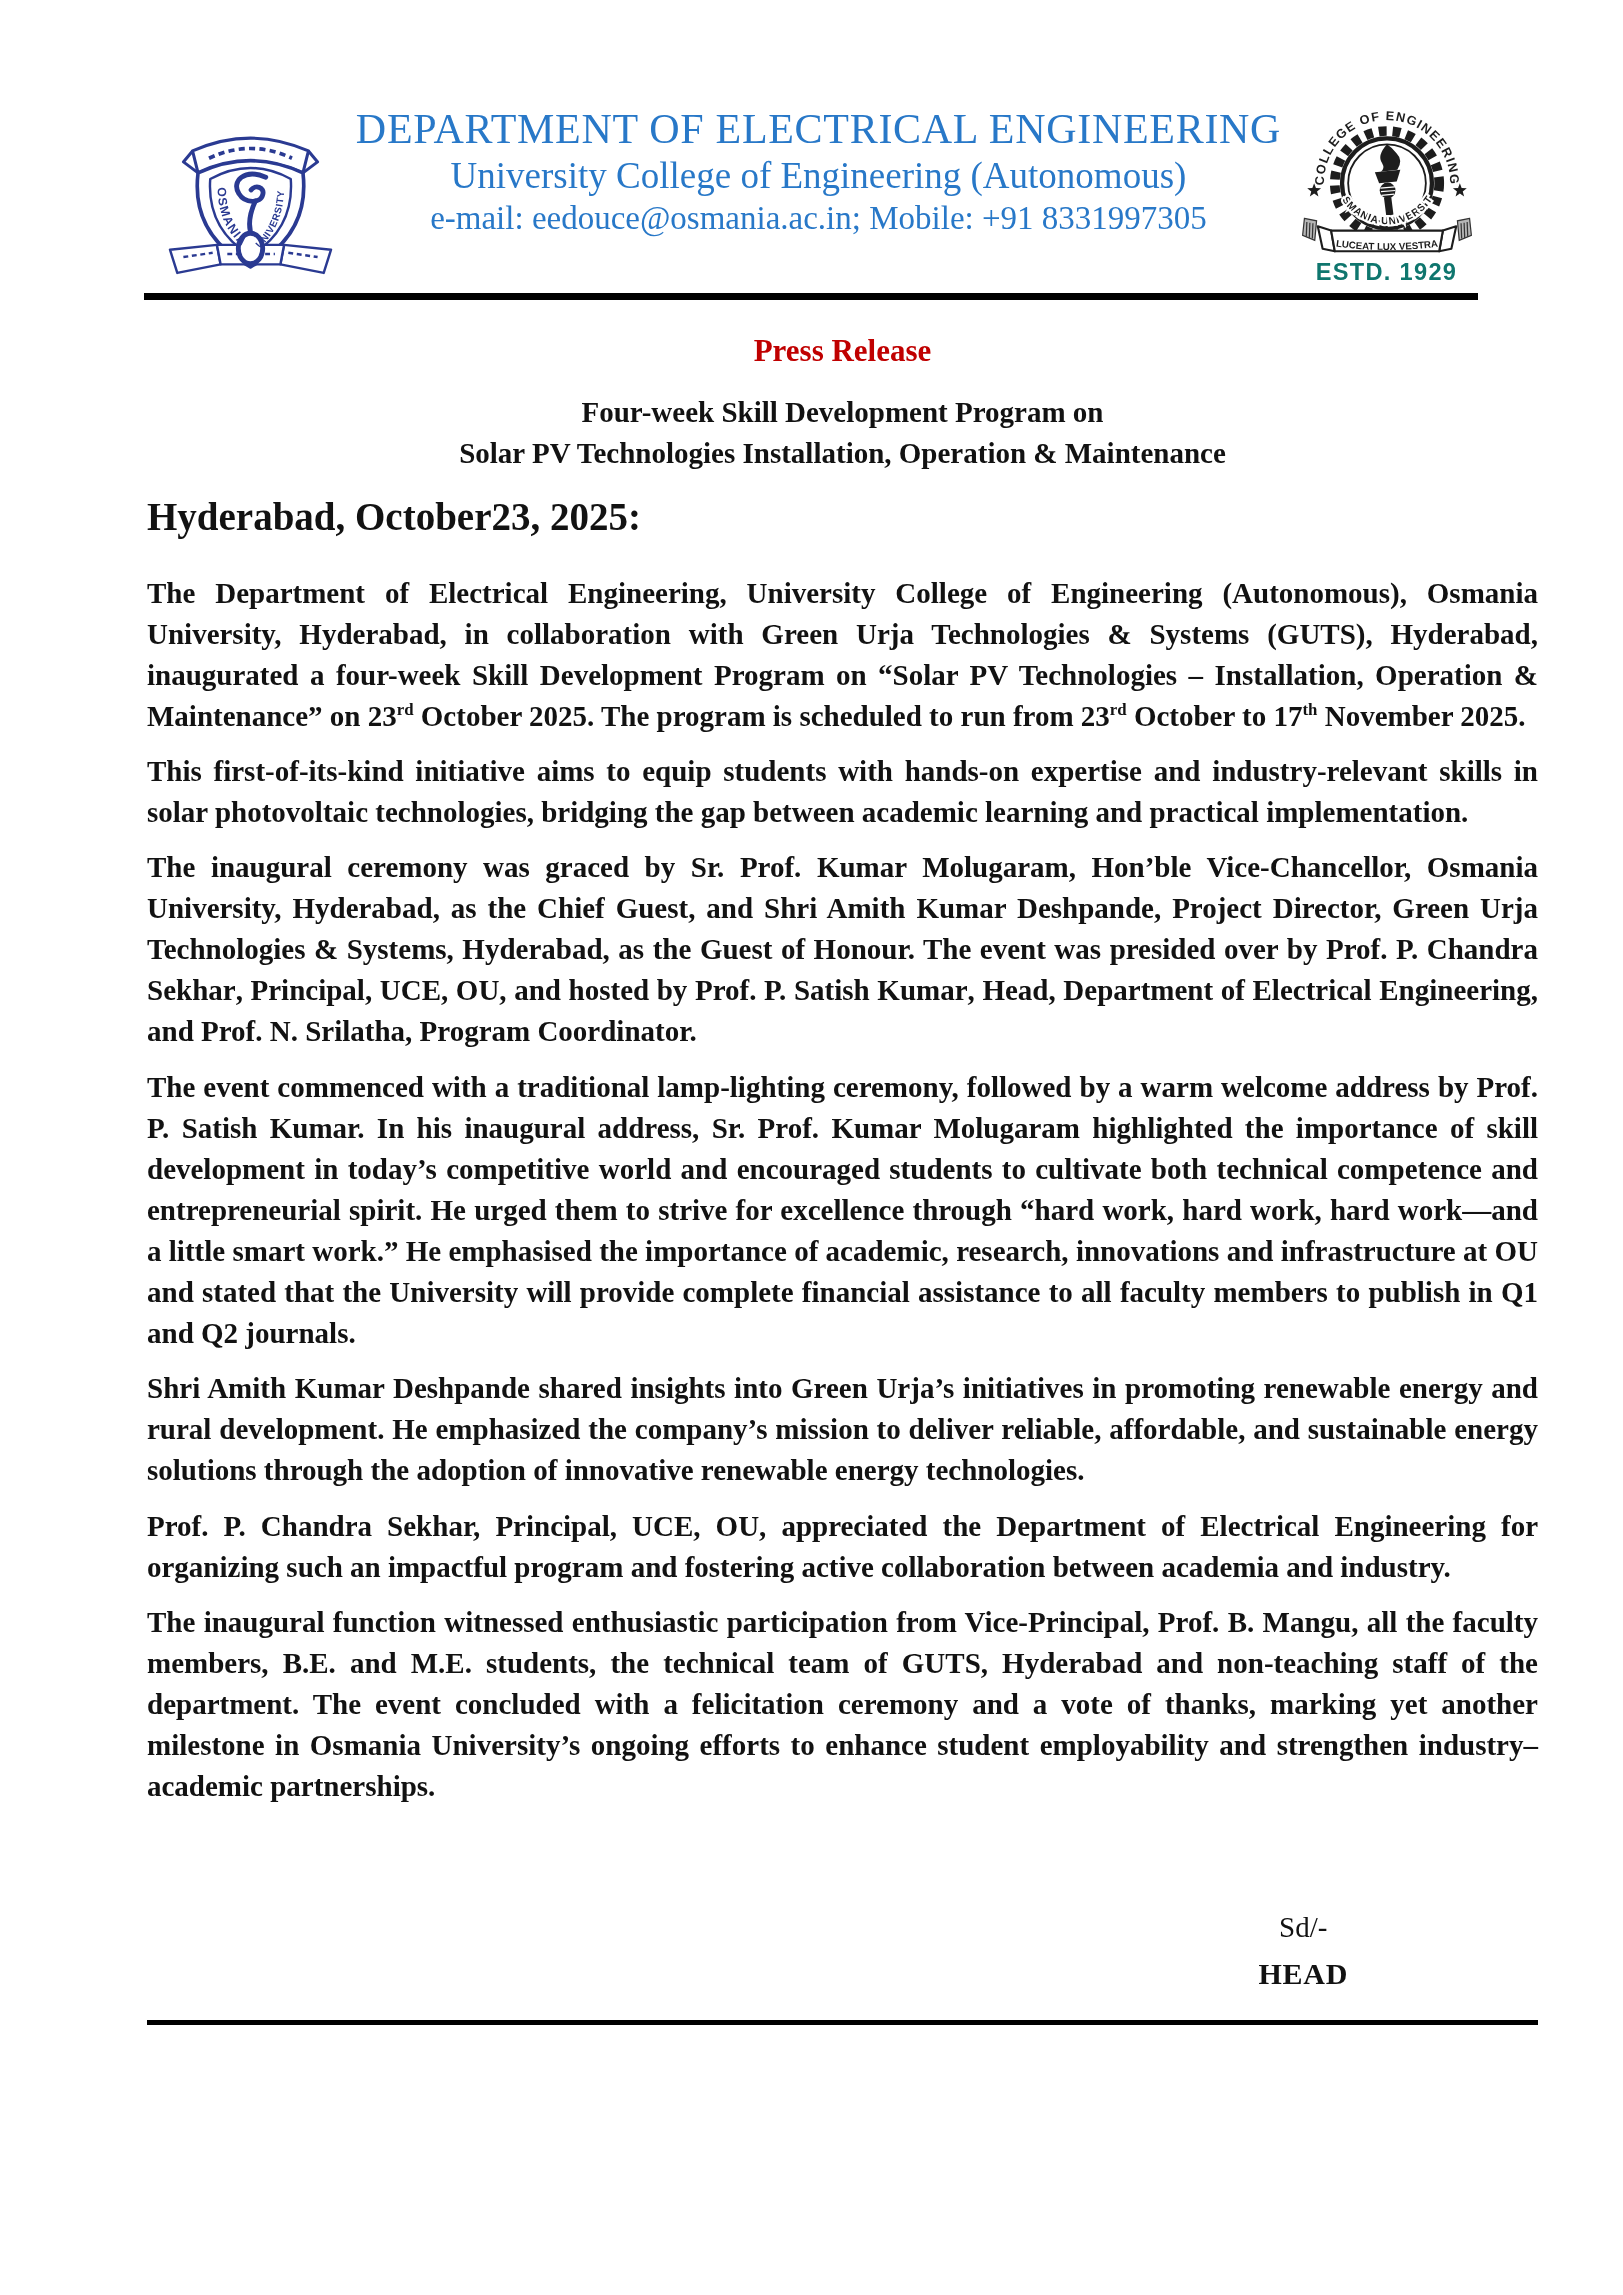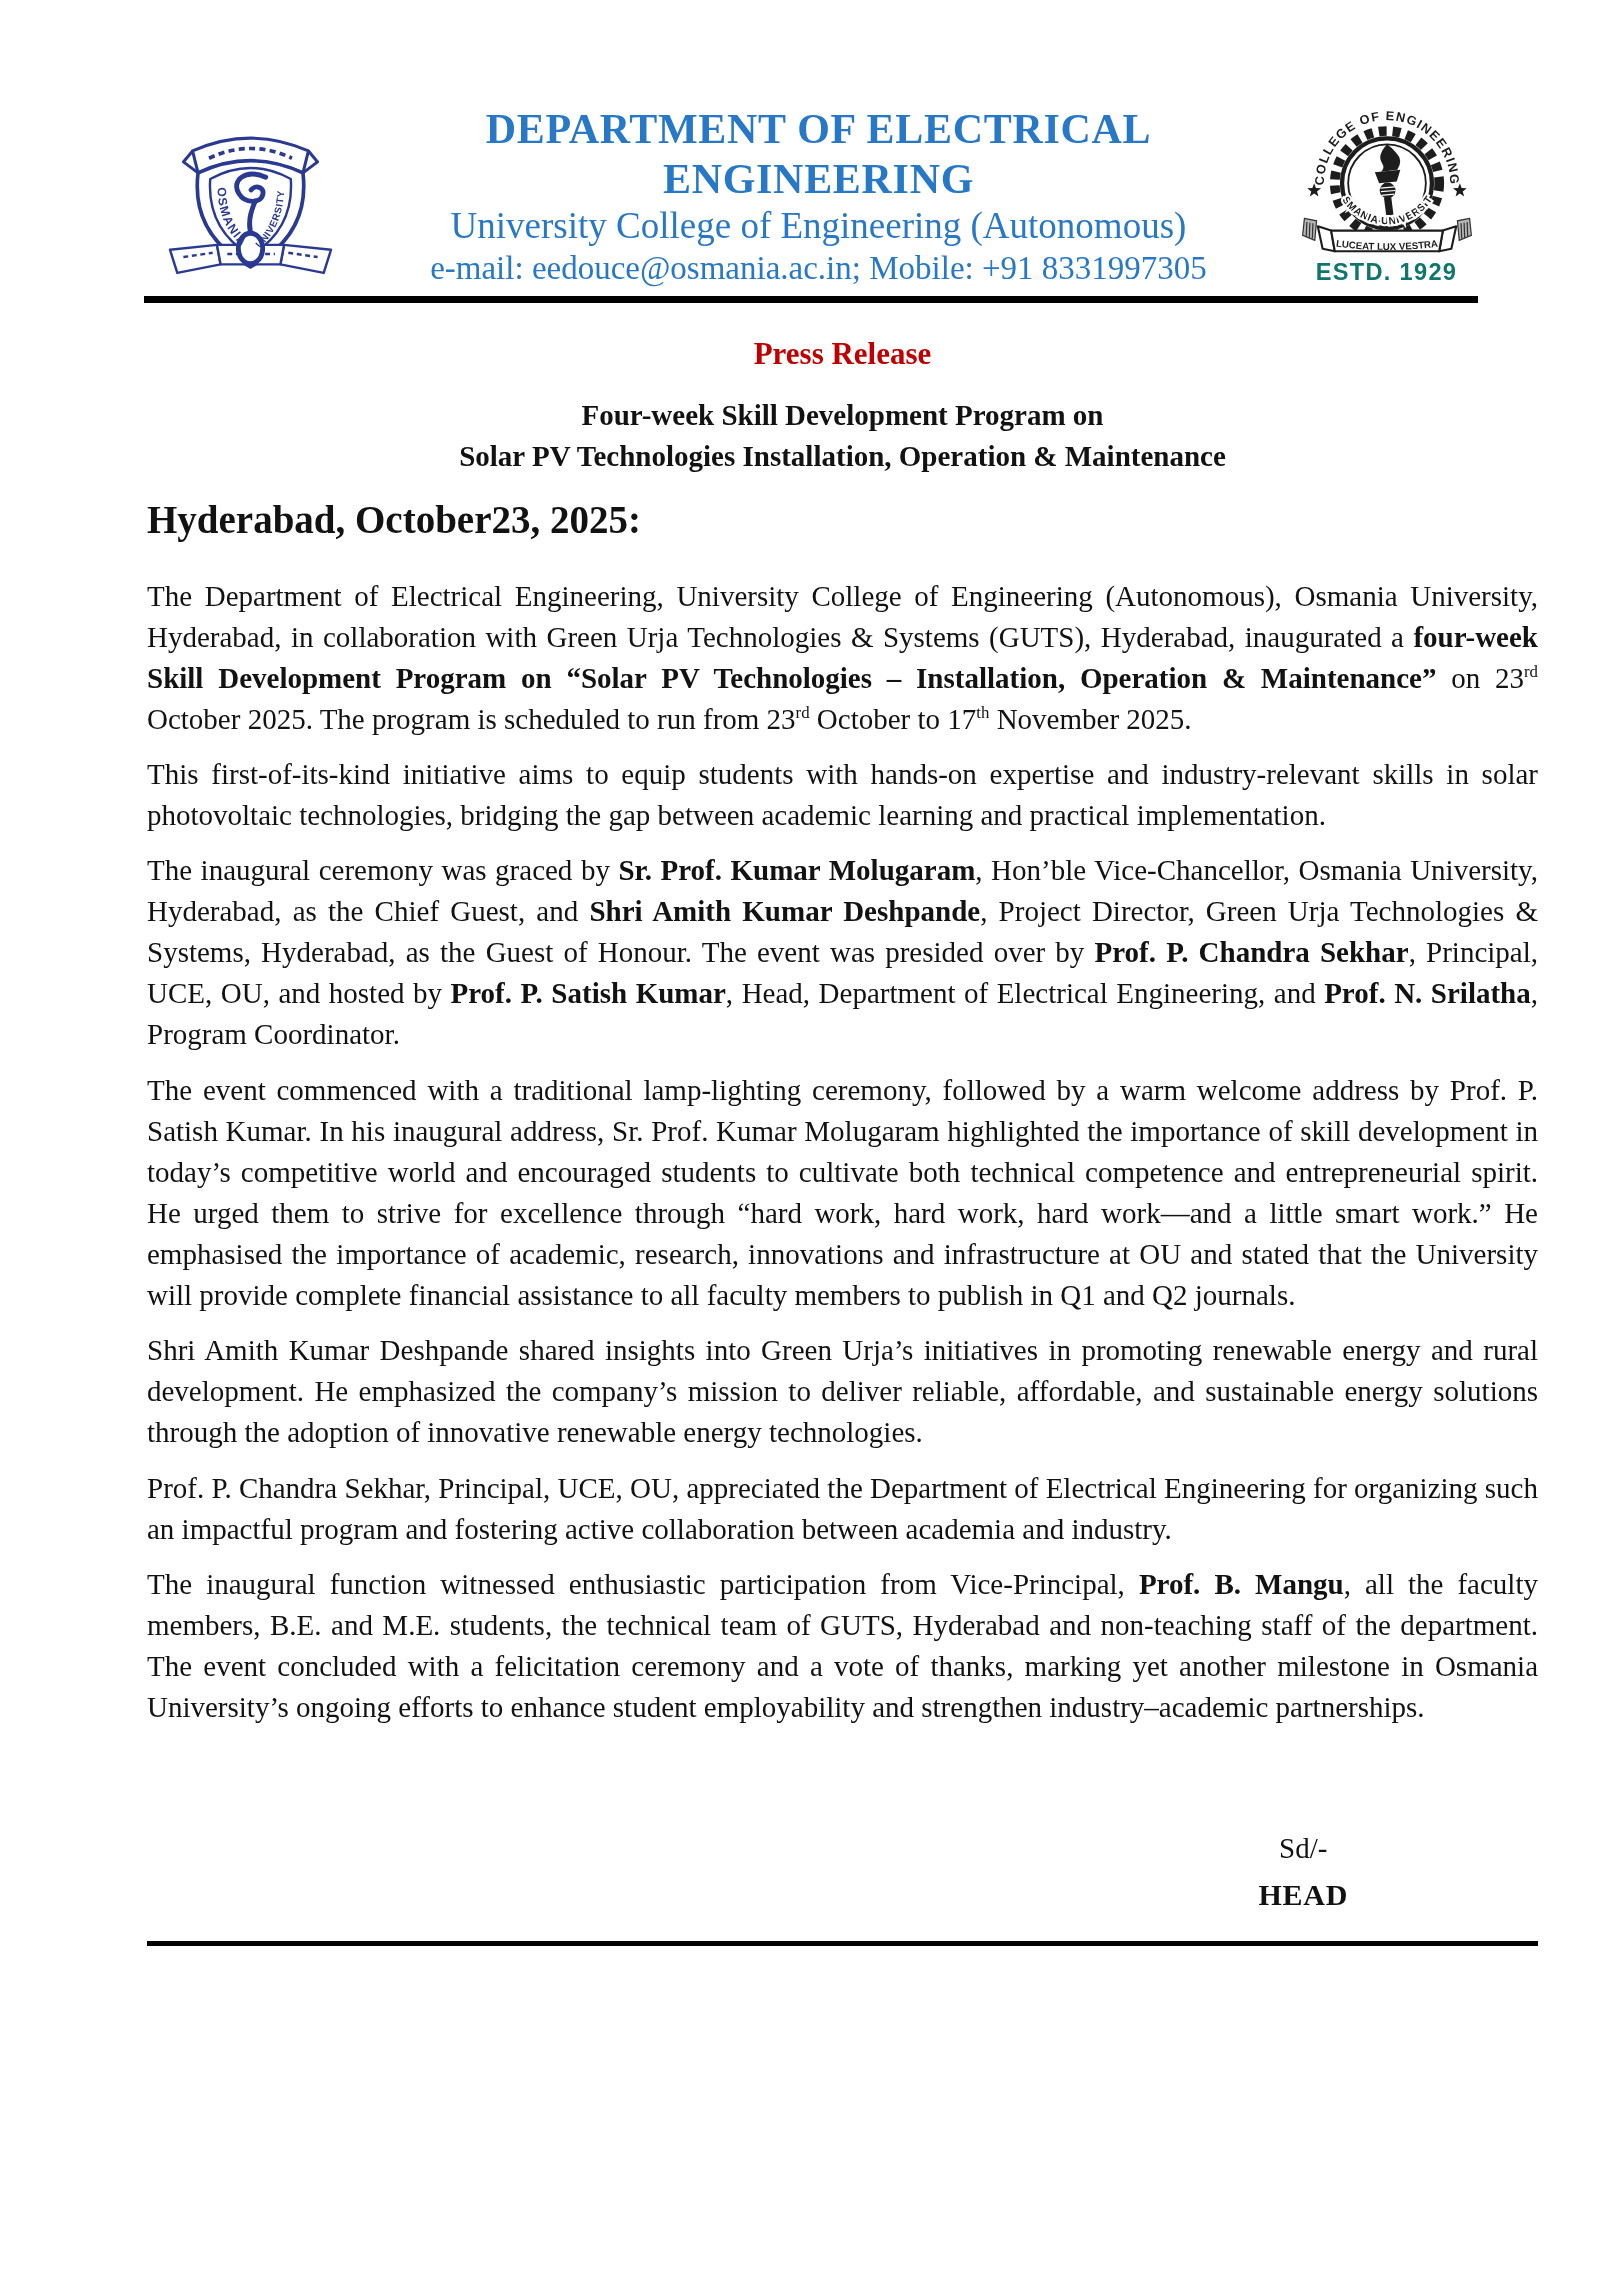--- a/index.html
+++ b/index.html
@@ -14,21 +14,21 @@
   }
   
   .letterhead{
     display:flex;align-items:flex-start;
     margin:0 145px 0 144px;
     padding:95px 0 6.5px 0;
     border-bottom:7.9px solid #000;
   }
   .logo-left{flex:0 0 auto;width:183px;margin:23.6px 0 0 15px;}
   .head-text{flex:1 1 auto;text-align:center;margin-top:9.2px;color:#2878c8;}
-  .ht1{font-size:42px;line-height:50px;font-weight:bold;letter-spacing:0.7px;}
+  .ht1{font-size:42px;line-height:50px;font-weight:normal;letter-spacing:0.7px;}
   .ht2{font-size:37px;line-height:44px;}
   .ht3{font-size:35px;line-height:42px;}
   .ht4{font-size:33px;line-height:41px;}
   .logo-right{flex:0 0 auto;width:183px;margin-top:14.4px;text-align:center;}
   .estd{
     font-family:"Liberation Sans","DejaVu Sans",sans-serif;
     font-weight:bold;font-size:23.6px;line-height:27.5px;
     letter-spacing:1.3px;color:#0f766e;margin-top:1.3px;
   }
   
@@ -36,20 +36,21 @@
   .press-release{
     margin-top:30px;text-align:center;
     color:#c00000;font-weight:bold;font-size:31px;line-height:41px;
   }
   .doc-title{margin-top:21px;text-align:center;font-weight:bold;font-size:29px;line-height:41px;}
   .dateline{margin-top:22px;font-weight:bold;font-size:39px;line-height:41px;}
   .content p.body-para{
     margin:14.4px 0 0 0;
     font-size:29px;line-height:41px;
     text-align:justify;
+    font-weight:bold;
   }
   .content p.body-para.first{margin-top:36px;}
   .body-para sup{font-size:0.58em;vertical-align:super;line-height:0;}
   .signature{width:max-content;margin:100px 190px 0 auto;text-align:center;}
   .sig-sd{font-size:29px;line-height:41px;}
   .sig-head{font-size:30px;line-height:38px;font-weight:bold;margin-top:6.5px;letter-spacing:0.7px;}
   .bottom-rule{height:4.6px;background:#000;margin-top:27.5px;}
   
   svg text{font-family:"Liberation Sans","DejaVu Sans",sans-serif;}
 </style>

